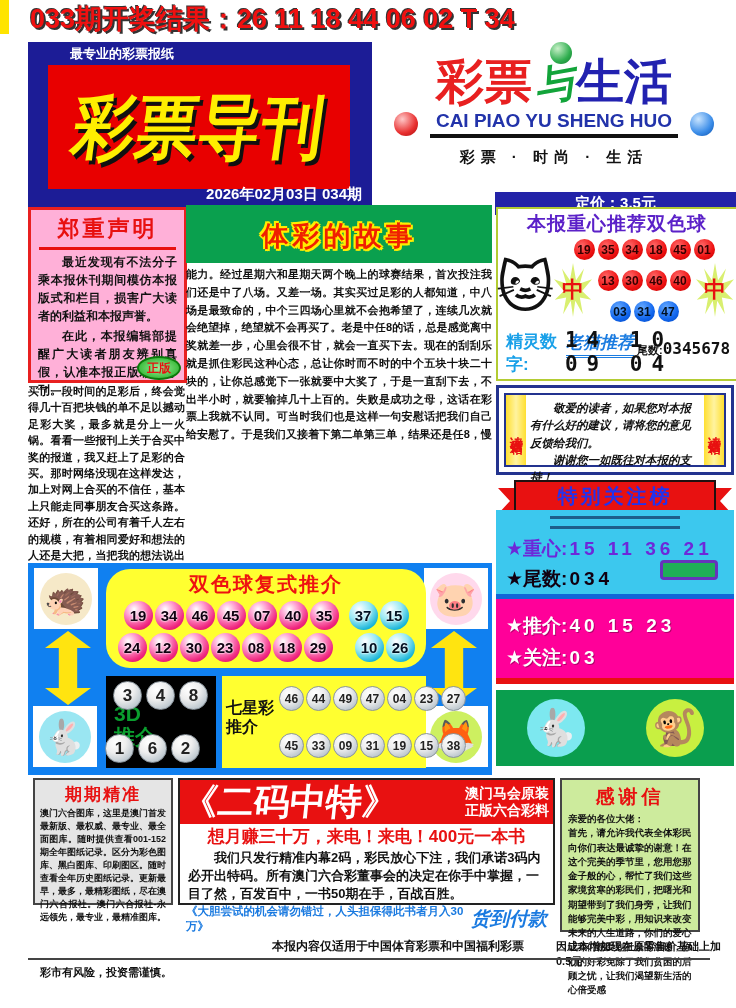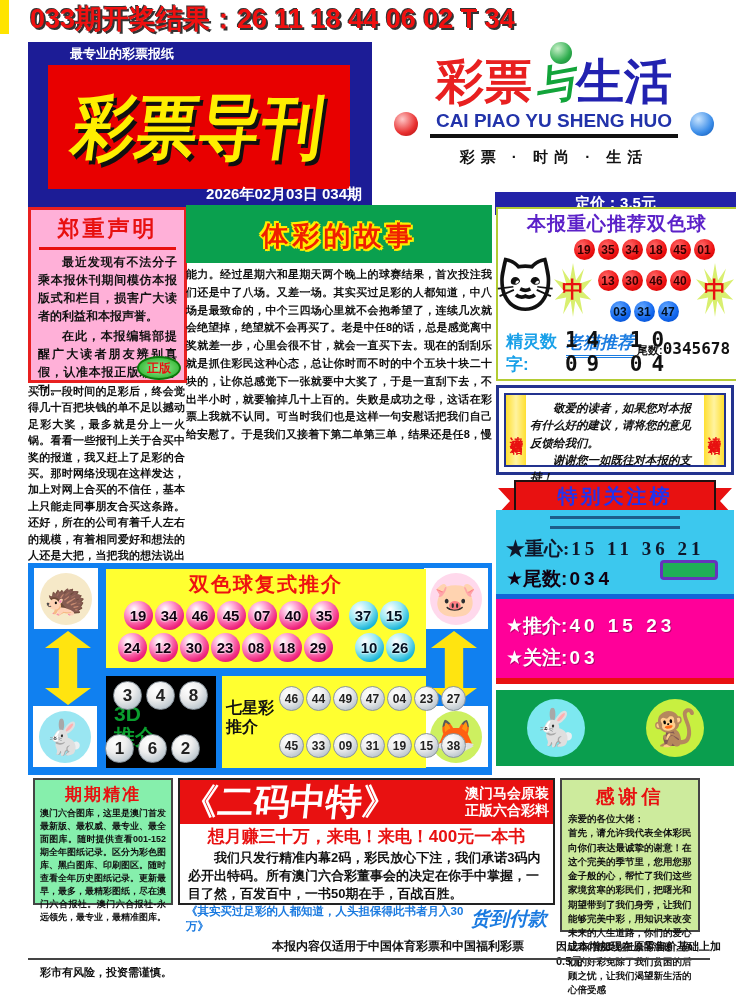--- a/index.html
+++ b/index.html
@@ -58,21 +58,21 @@
   
   #mid-blue{left:28px;top:563px;width:464px;height:212px;background:#1080f0;}
   .corner-box{position:absolute;width:64px;height:61px;background:#fff;display:flex;align-items:center;justify-content:center;}
   .an-ring{width:52px;height:52px;border-radius:50%;display:flex;align-items:center;justify-content:center;font-size:34px;}
   #cb-tl{left:6px;top:5px;} #cb-tr{right:4px;top:5px;} #cb-bl{left:5px;bottom:8px;} #cb-br{right:4px;bottom:8px;}
   #ring-hedgehog{background:#f6e9c8;} #ring-pig{background:#ffd9ec;} #ring-rabbit{background:#9ae6f2;} #ring-fox{background:#cdf060;}
   .arrow{position:absolute;width:46px;height:74px;background:#ffe410;
          clip-path:polygon(50% 0%,100% 23%,70% 23%,70% 77%,100% 77%,50% 100%,0% 77%,30% 77%,30% 23%,0% 23%);
          filter:drop-shadow(1px 1px 0 #a33a10) drop-shadow(-1px -1px 0 #a33a10);}
   #arrow-left{left:17px;top:68px;} #arrow-right{right:15px;top:68px;}
-  #ssq-box{position:absolute;left:78px;top:6px;width:320px;height:99px;background:#ffff30;}
+  #ssq-box{position:absolute;left:78px;top:6px;width:320px;height:99px;background:#ffff30;border-radius:24px;}
   #ssq-title{text-align:center;color:#ee1111;font-size:20px;font-weight:900;letter-spacing:2px;margin-top:2px;}
   .ssq-row{display:flex;justify-content:center;margin-top:3px;}
   .ball{display:inline-flex;align-items:center;justify-content:center;border-radius:50%;font-weight:900;}
   .ball-pink{width:29px;height:29px;margin:0 1px;font-size:15px;color:#101;
              background:radial-gradient(circle at 35% 28%,#ffffff 0%,#ff9ed0 30%,#f0267e 70%,#c4005e 100%);
              text-shadow:0 0 2px #fff,0 0 2px #fff;}
   .ball-cyan{width:29px;height:29px;margin:0 1px;font-size:15px;color:#012;
              background:radial-gradient(circle at 35% 28%,#ffffff 0%,#9ae8f4 40%,#18b4d8 75%,#0688a8 100%);
              text-shadow:0 0 2px #fff,0 0 2px #fff;}
   .ball-silver{width:23px;height:23px;margin:0 1px;font-size:12px;color:#222;border:1px solid #8a949c;
@@ -125,34 +125,34 @@
   #ribbon-tail-left{left:0;clip-path:polygon(0 0,100% 0,100% 100%,0 100%,40% 50%);}
   #ribbon-tail-right{right:0;clip-path:polygon(0 0,100% 0,60% 50%,100% 100%,0 100%);}
   #ribbon-main{position:absolute;left:16px;right:16px;top:0;height:28px;background:#e81111;border:2px solid #201010;
                display:flex;align-items:center;justify-content:center;}
   #ribbon-main span{color:#2233ee;font-size:20px;font-weight:900;letter-spacing:3px;}
 
   
   #cyanbox{left:496px;top:510px;width:238px;height:84px;background:#3cc8ee;border-bottom:5px solid #1166d8;}
   #cyan-deco{margin:6px auto 0;width:130px;height:7px;border-top:3px solid #1d5f8a;border-bottom:3px solid #1d5f8a;}
   .focus-line{position:absolute;font-size:19px;font-weight:900;white-space:nowrap;}
-  #cy1{left:10px;top:26px;color:#0f172a;font-family:Liberation Serif, serif;} #cy2{left:10px;top:56px;color:#101;}
+  #cy1{left:10px;top:26px;color:#6d28d9;} #cy2{left:10px;top:56px;color:#101;}
   .focus-val{letter-spacing:4px;margin-left:2px;}
   #green-pill{position:absolute;right:16px;top:50px;width:52px;height:14px;background:#1fae57;border:3px solid #6633bb;border-radius:4px;}
   #magbox{left:496px;top:599px;width:238px;height:79px;background:#ff0099;border-bottom:6px solid #e81111;}
   #mg1{left:10px;top:14px;color:#fff;text-shadow:1px 1px 0 #b0006a;}
   #mg2{left:10px;top:46px;color:#fff;text-shadow:1px 1px 0 #b0006a;}
 
   
   #animalbox{left:496px;top:690px;width:238px;height:76px;background:#0a9e4e;display:flex;align-items:center;justify-content:space-around;}
   .an-circle{width:58px;height:58px;border-radius:50%;display:flex;align-items:center;justify-content:center;font-size:36px;}
   #an-rabbit{background:#7de8f0;} #an-monkey{background:#c8f040;}
 
   
-  #jingzhun{left:33px;top:778px;width:140px;height:127px;background:#86efac;border:2px solid #444;box-sizing:border-box;}
+  #jingzhun{left:33px;top:778px;width:140px;height:127px;background:#e5e5e5;border:2px solid #444;box-sizing:border-box;}
   #jingzhun-title{text-align:center;color:#e81010;font-size:17px;font-weight:900;letter-spacing:2px;margin-top:3px;}
   #jingzhun-body{font-size:9px;font-weight:bold;line-height:1.45;padding:1px 5px;text-align:justify;}
   #erma{left:178px;top:778px;width:377px;height:127px;background:#fff;border:2px solid #222;box-sizing:border-box;}
   #erma-banner{height:44px;background:#e81111;display:flex;align-items:center;overflow:hidden;}
   #erma-title{color:#fff;font-size:36px;font-weight:900;transform:skewX(-6deg);white-space:nowrap;margin-left:2px;}
   #erma-badges{margin-left:auto;margin-right:4px;color:#fff;font-size:14px;font-weight:900;text-align:center;line-height:1.25;white-space:nowrap;}
   #erma-line{color:#e81111;font-size:17px;font-weight:900;text-align:center;margin-top:1px;white-space:nowrap;}
   #erma-body{font-size:13px;font-weight:900;line-height:1.4;padding:0 8px;text-indent:2em;margin-top:1px;}
   #erma-noterow{display:flex;align-items:center;padding:0 6px;margin-top:0;}
   #erma-note{color:#1a7ae0;font-size:11.5px;font-weight:900;}
@@ -397,21 +397,21 @@
     <div id="erma-banner">
       <span id="erma-title">《二码中特》</span>
       <span id="erma-badges">
         <div>澳门马会原装</div>
         <div>正版六合彩料</div>
       </span>
     </div>
     <div id="erma-line">想月赚三十万，来电！来电！400元一本书</div>
     <div id="erma-body">我们只发行精准内幕2码，彩民放心下注，我们承诺3码内必开出特码。所有澳门六合彩董事会的决定在你手中掌握，一目了然，百发百中，一书50期在手，百战百胜。</div>
     <div id="erma-noterow">
-      <span id="erma-note">《其实买过足彩的人都知道，人头担保得此书者月入30万》</span>
+      <span id="erma-note">《大胆尝试的机会请勿错过，人头担保得此书者月入30万》</span>
       <span id="erma-cod">货到付款</span>
     </div>
   </div>
 
   <div class="abs" id="thanks">
     <div id="thanks-title">感谢信</div>
     <div id="thanks-body">
       <p>亲爱的各位大佬：</p>
       <p>首先，请允许我代表全体彩民向你们表达最诚挚的谢意！在这个完美的季节里，您用您那金子般的心，帮忙了我们这些家境贫寒的彩民们，把曙光和期望带到了我们身旁，让我们能够完美中彩，用知识来改变未来的人生道路，你们的爱心让我们感受到社会的温暖，你们的好彩免除了我们贫困的后顾之忧，让我们渴望新生活的心倍受感</p>
     </div>

